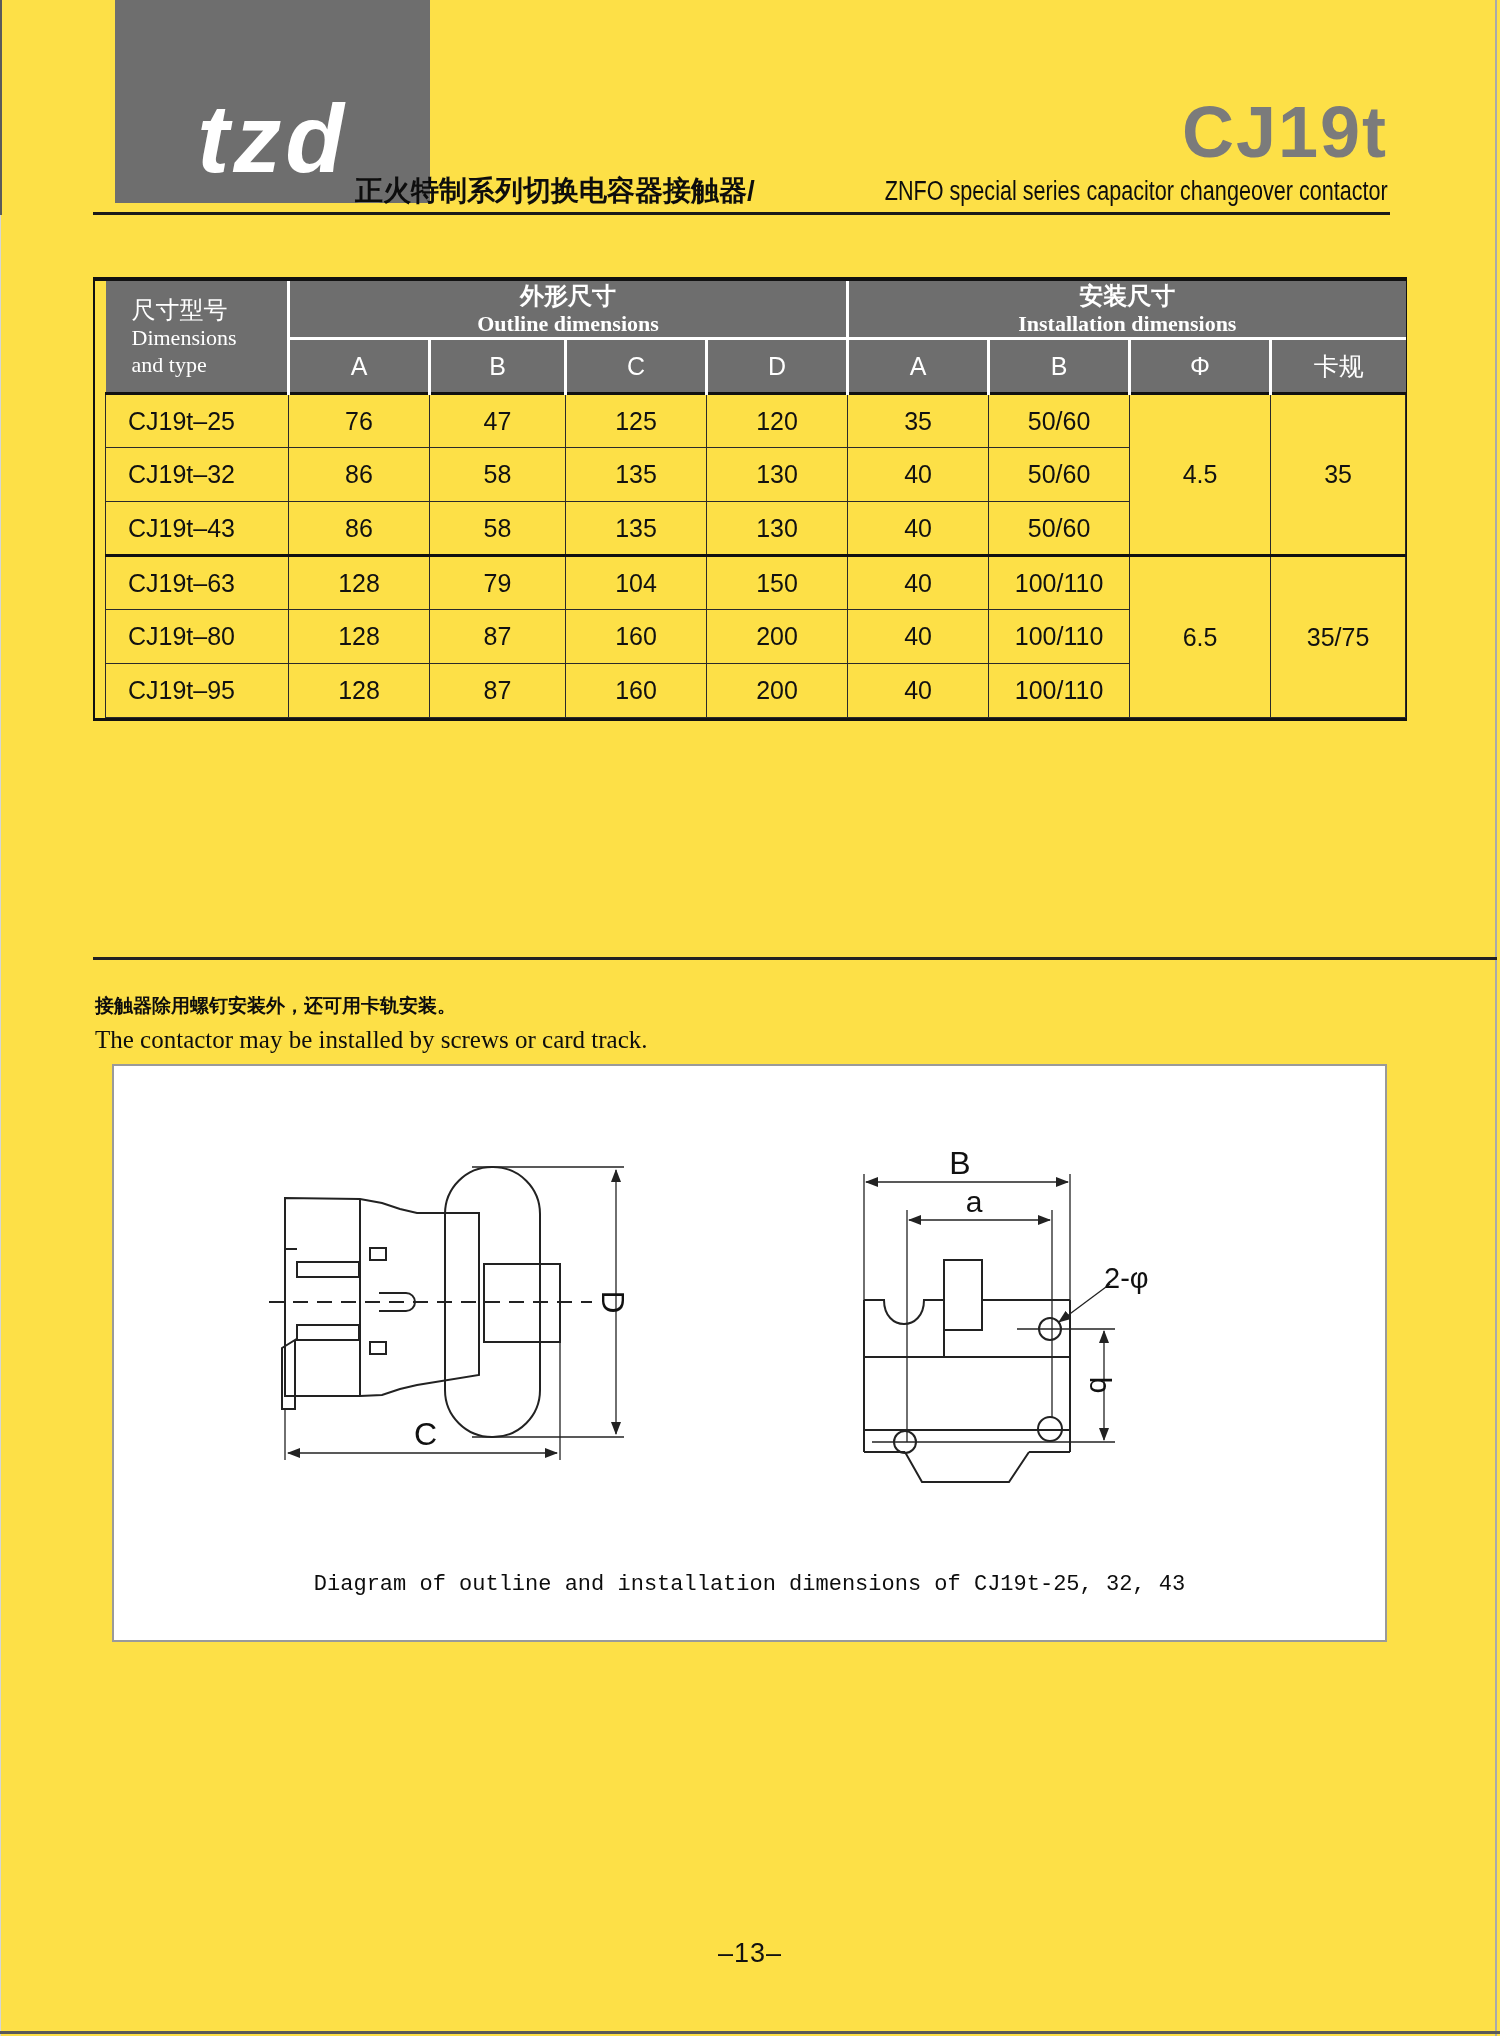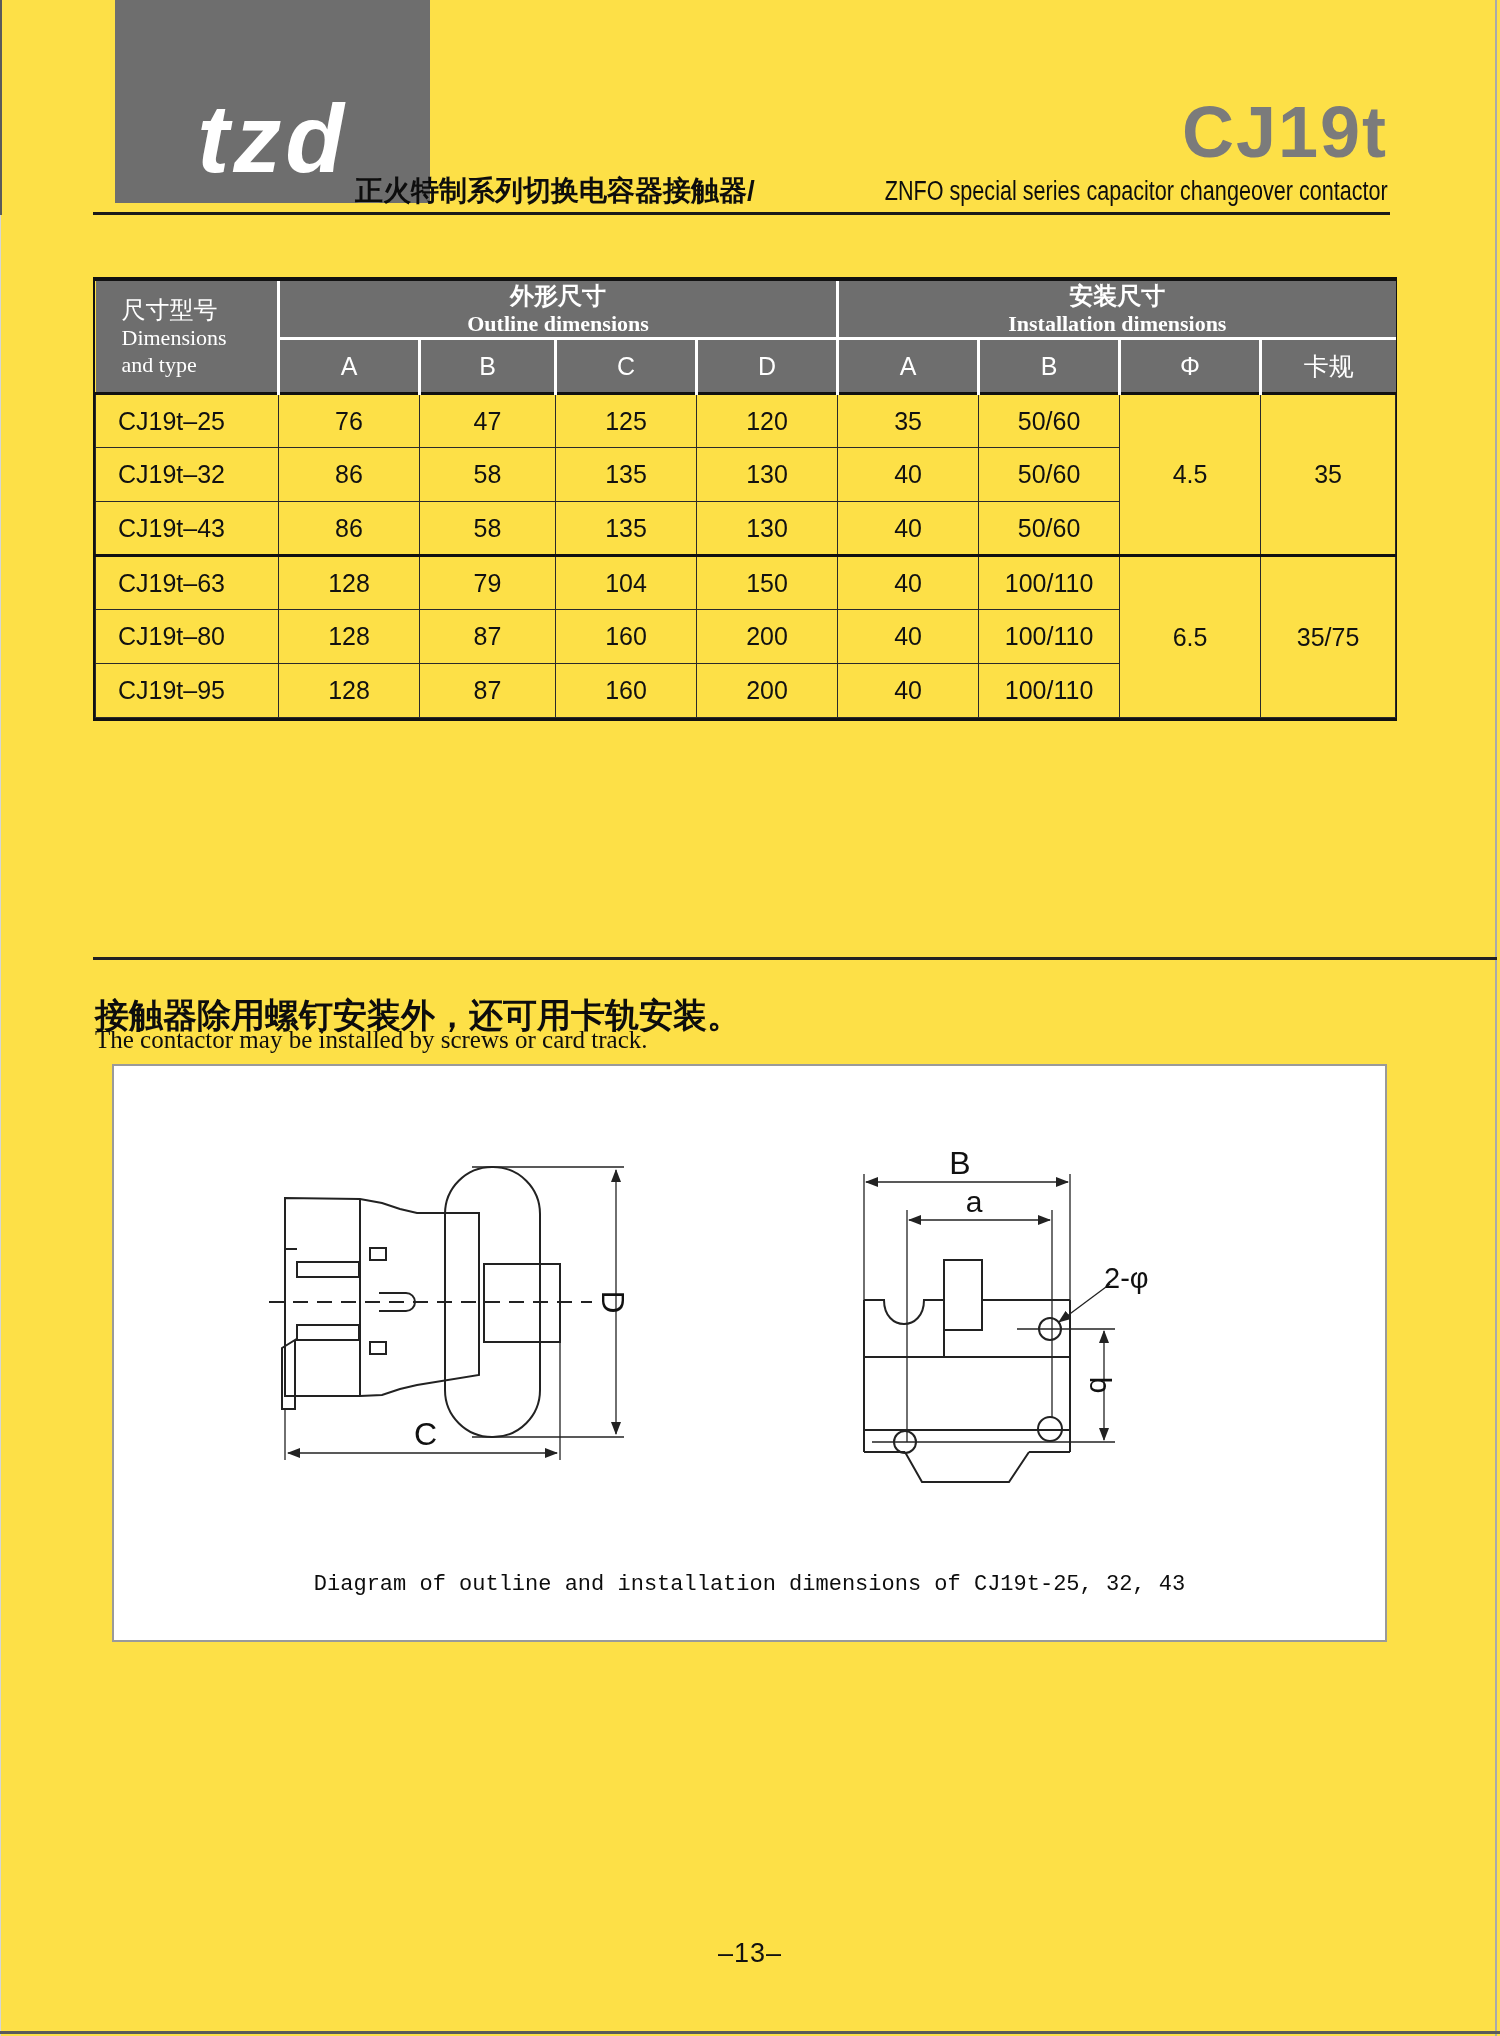--- a/index.html
+++ b/index.html
@@ -20,41 +20,41 @@
   #big-title{right:112px;top:96px;font-size:72px;font-weight:bold;color:#7b7b7b;
              letter-spacing:2px;line-height:1;}
   #subtitle{right:112px;top:176px;white-space:nowrap;line-height:1.1;}
   #subtitle .zh{font-weight:bold;font-size:28px;color:#0d0d0d;}
   #subtitle .en{display:inline-block;font-size:27px;color:#0d0d0d;transform:scaleX(.8);
                 transform-origin:right center;letter-spacing:0;}
   #top-rule{left:93px;top:212px;width:1297px;height:3px;background:#1a1a1a;}
 
   
   #table-wrap{left:93px;top:277px;width:1300px;border:2px solid #111;
-              border-top:4px solid #111;border-bottom:3px solid #111;}
+              border-top:4px solid #111;border-bottom:3px solid #111;padding-left:10px;}
   table{border-collapse:collapse;table-layout:fixed;width:1300px;}
   thead th{background:#6e6e6e;color:#fff;font-weight:normal;vertical-align:middle;padding:0;}
   thead tr{height:55px;}
   tbody tr{height:54px;}
   th.typecell{text-align:left;padding-left:26px;}
   th .zh{font-size:24px;line-height:1.25;}
   th .en{font-family:"Liberation Serif","DejaVu Serif",serif;font-size:22px;line-height:1.2;}
   th.group{text-align:center;font-weight:bold;}
   thead th + th{border-left:3px solid #fff;}
   thead tr.letters th{border-top:3px solid #fff;font-size:25px;text-align:center;}
   thead tr.letters th:first-child{border-left:3px solid #fff;}
   tbody td{border:1.5px solid #2a2a2a;text-align:center;font-size:25px;color:#111;}
   tbody tr:first-child td{border-top:3px solid #111;}
   tbody td.model{text-align:left;padding-left:22px;}
   tbody tr.sep td{border-top:3px solid #111;}
 
   
   #section-heading{left:95px;top:878px;font-size:27px;font-weight:bold;color:#4d4d4d;letter-spacing:1px;}
   #mid-rule{left:93px;top:957px;width:1404px;height:3px;background:#222;}
-  #note-zh{left:95px;top:993px;font-size:34px;font-weight:bold;color:#0d0d0d;}
+  #note-zh{left:95px;top:993px;font-size:19px;font-weight:bold;color:#0d0d0d;}
   #note-en{left:95px;top:1026px;font-family:"Liberation Serif","DejaVu Serif",serif;font-size:25px;color:#0d0d0d;}
 
   
   #figure-box{left:112px;top:1064px;width:1271px;height:574px;border:2px solid #9a9a9a;background:#fff;}
   #svg-left{left:100px;top:60px;}
   #svg-right{left:738px;top:86px;}
   .cap{left:0;right:0;text-align:center;color:#0d0d0d;}
   #cap-zh{top:472px;font-size:26px;font-weight:bold;}
   #cap-en{top:506px;font-family:Liberation Mono, monospace;font-size:22px;}
 

